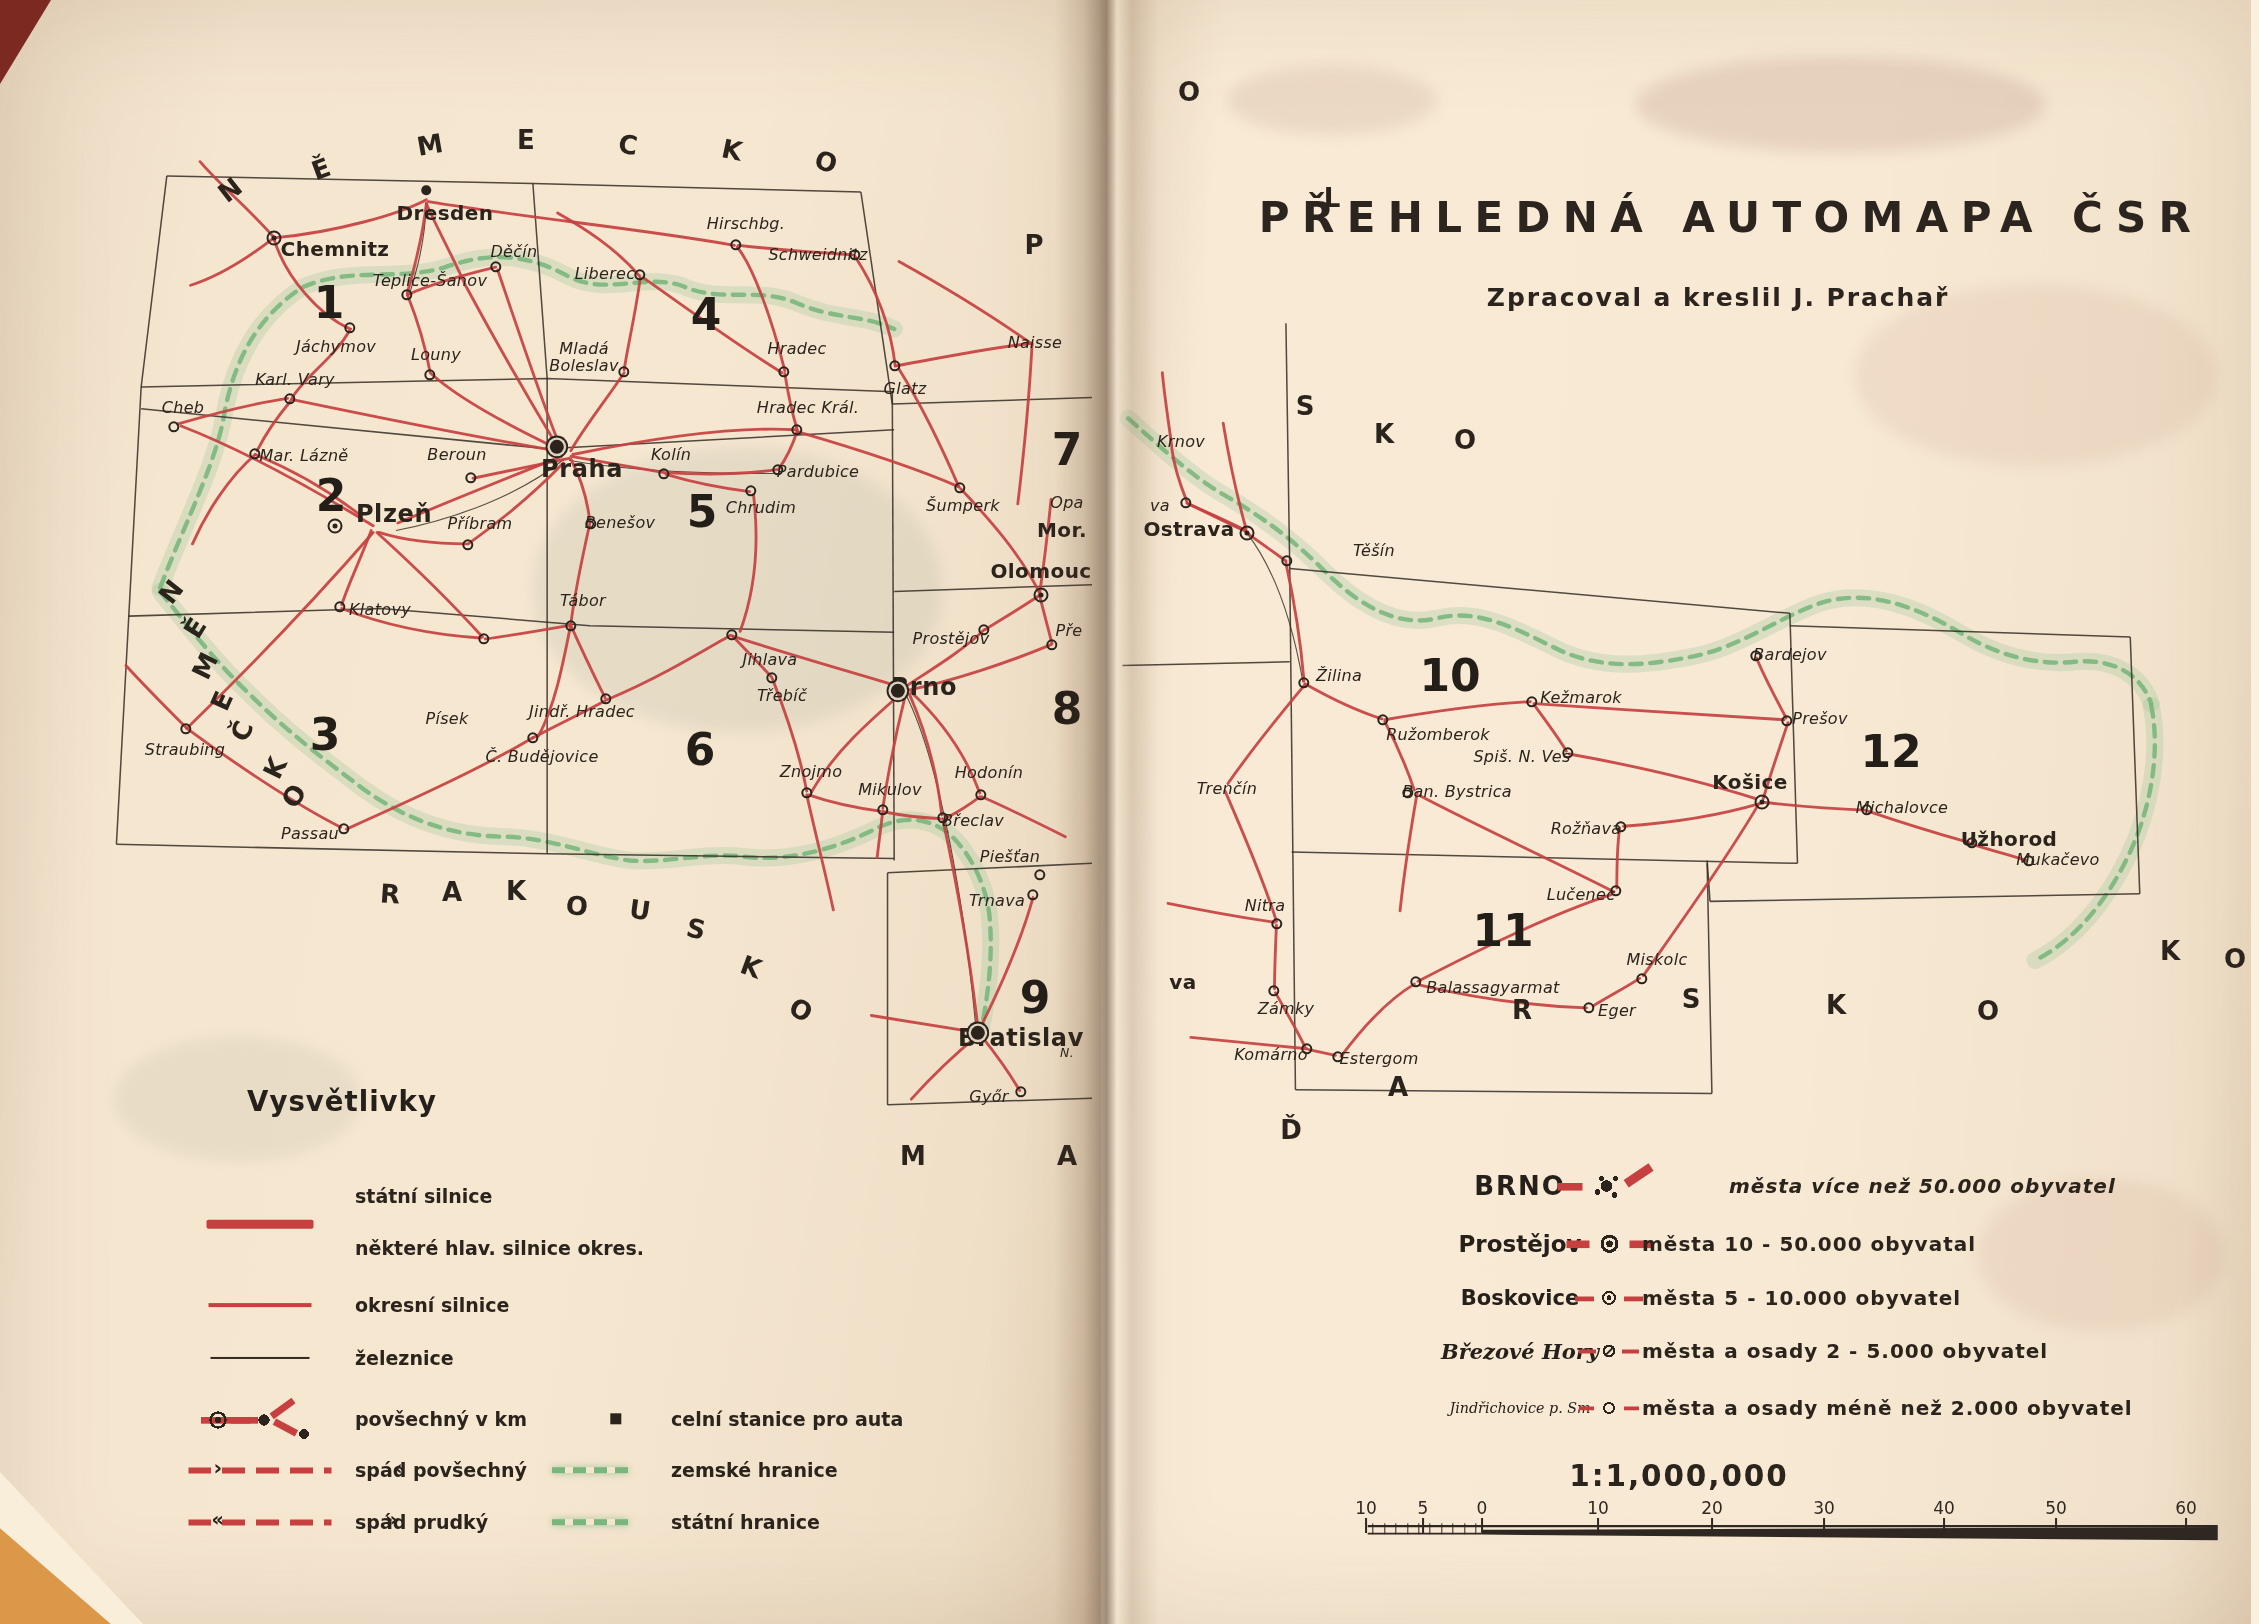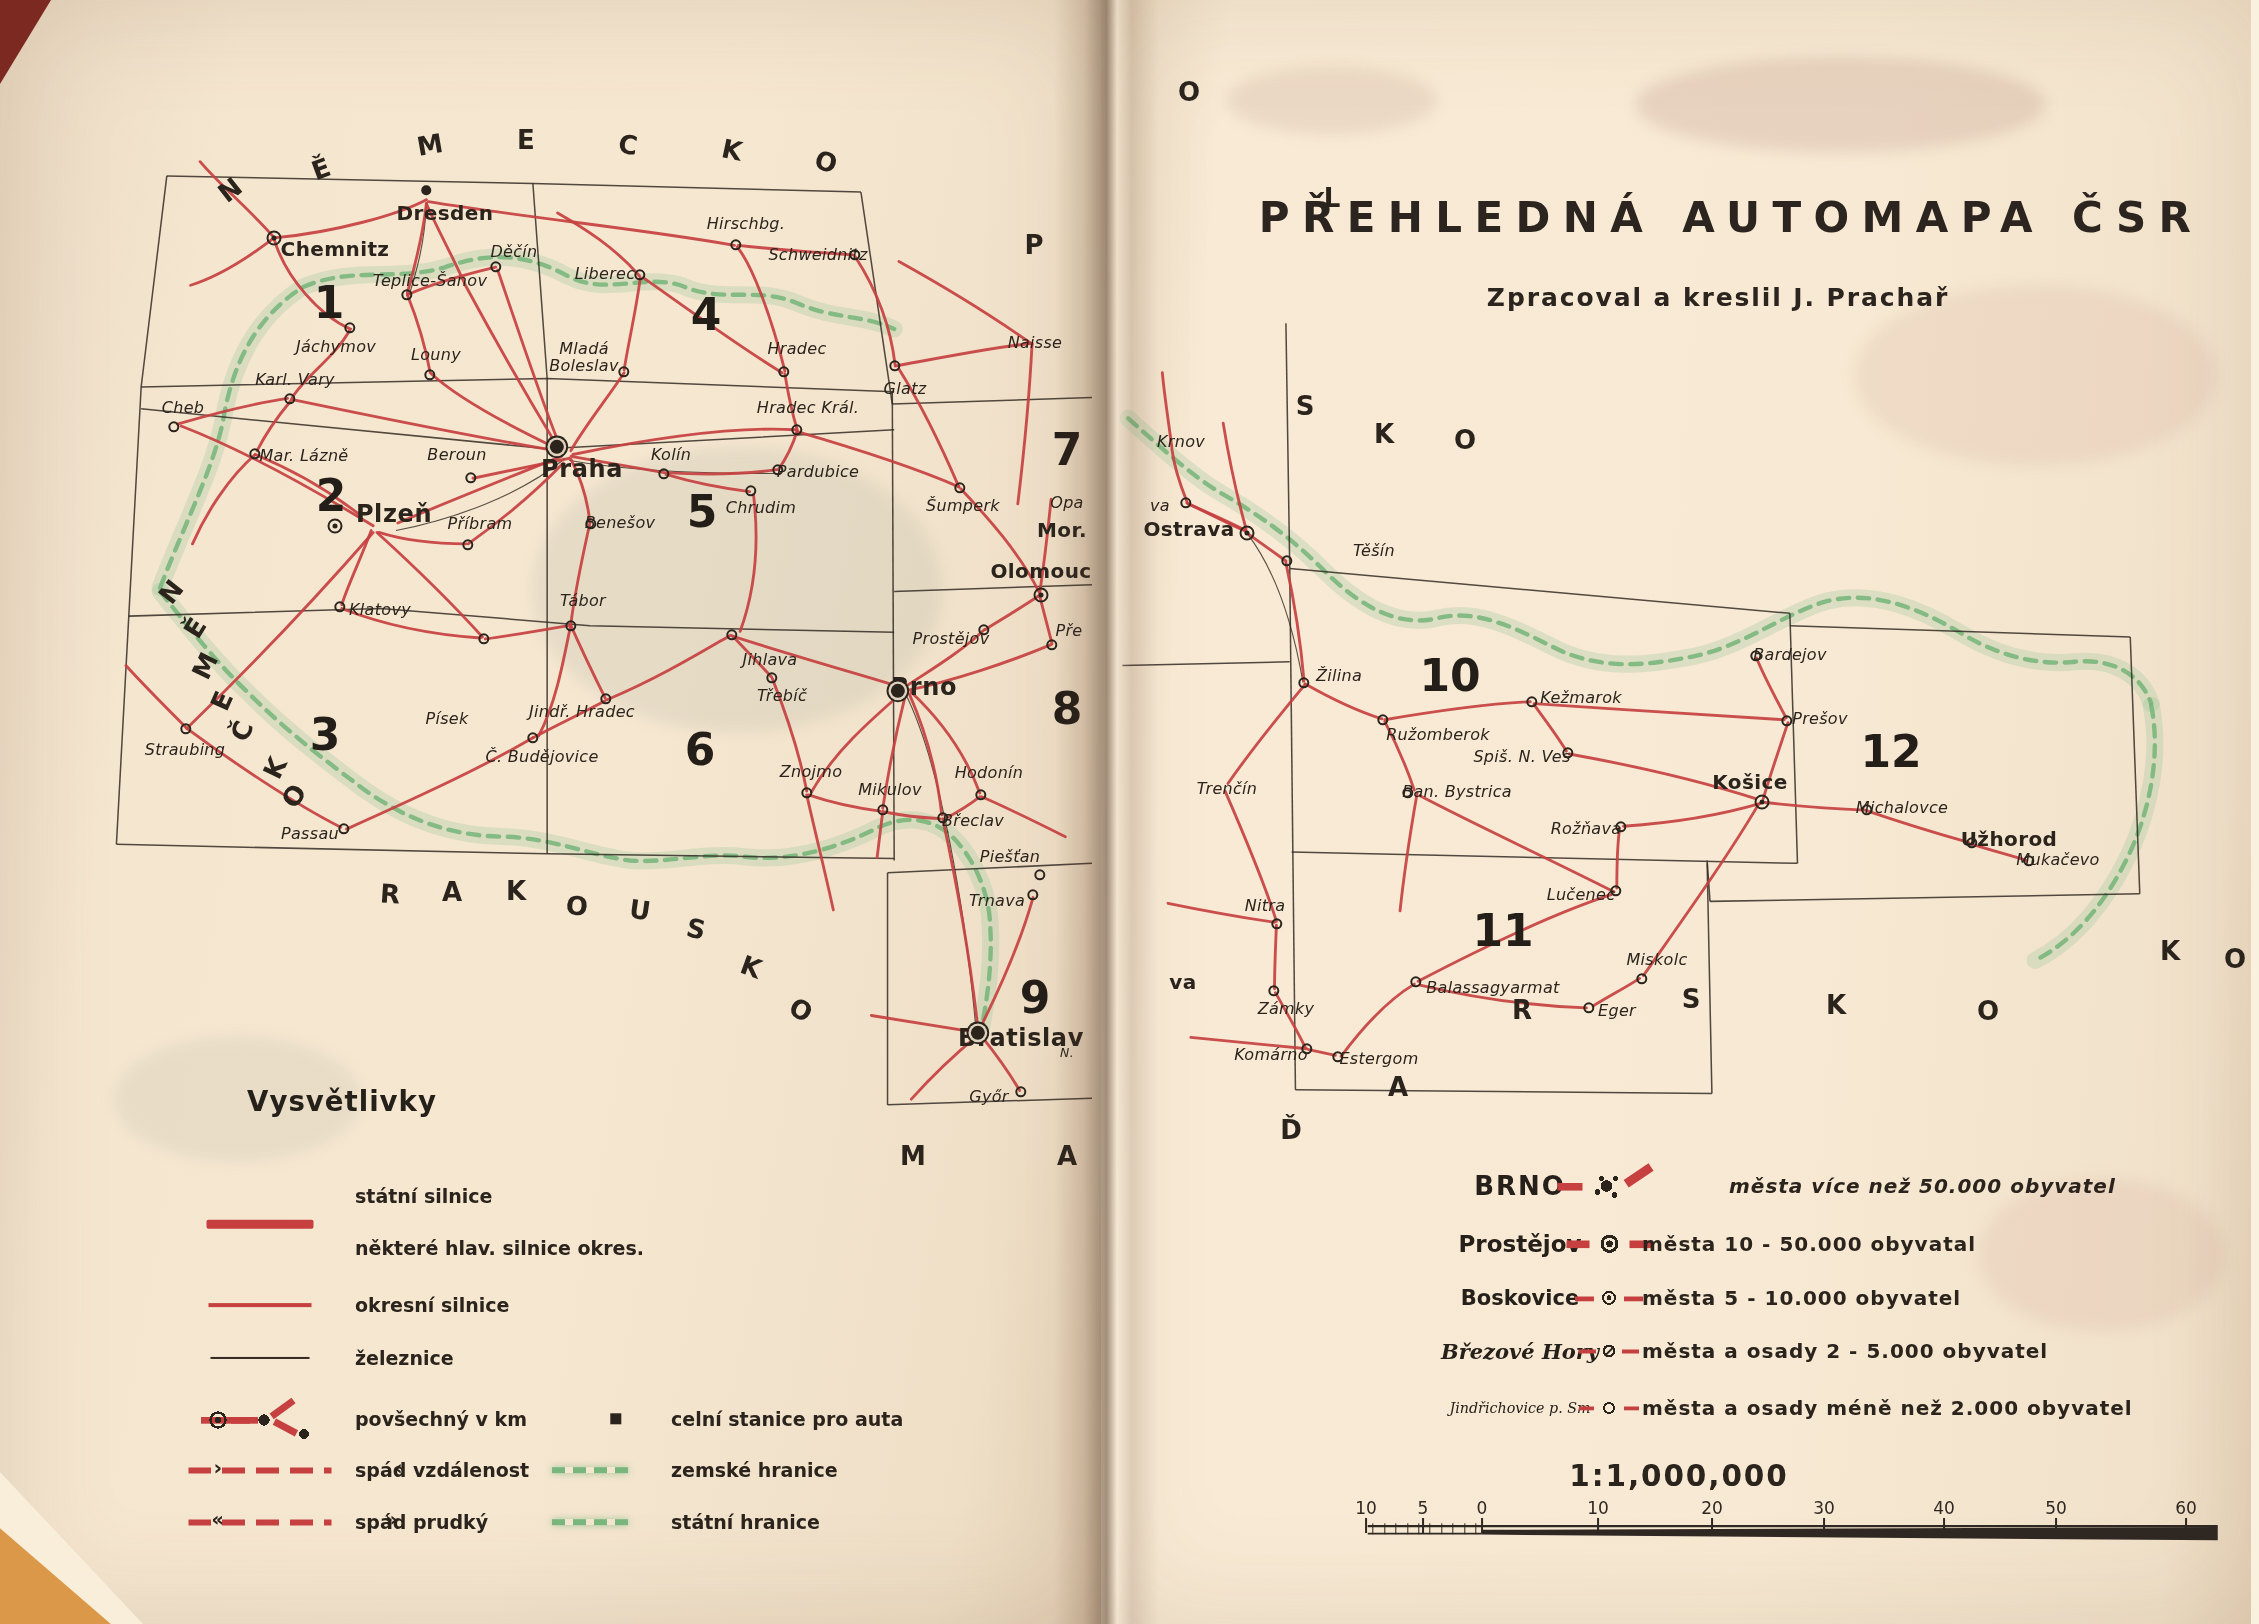--- a/index.html
+++ b/index.html
@@ -503,21 +503,21 @@
       <span class="lg-text ta-l" style="left: 355px; top: 1196px;">státní silnice</span>
       <span class="sym bar-thick" style="left: 260px; top: 1224px;"></span>
       <span class="lg-text ta-l" style="left: 355px; top: 1248px;">některé hlav. silnice okres.</span>
       <span class="sym bar-thin" style="left: 260px; top: 1305px;"></span>
       <span class="lg-text ta-l" style="left: 355px; top: 1305px;">okresní silnice</span>
       <span class="sym rail" style="left: 260px; top: 1358px;"></span>
       <span class="lg-text ta-l" style="left: 355px; top: 1358px;">železnice</span>
       <span class="sym distance" style="left: 260px; top: 1419px;"></span>
       <span class="lg-text ta-l" style="left: 355px; top: 1419px;">povšechný v km</span>
       <span class="sym grade-gentle" style="left: 260px; top: 1470px;"></span>
-      <span class="lg-text ta-l" style="left: 355px; top: 1470px;">spád vzdálenost</span>
+      <span class="lg-text ta-l" style="left: 355px; top: 1470px;">spád povšechný</span>
       <span class="sym grade-steep" style="left: 260px; top: 1522px;"></span>
       <span class="lg-text ta-l" style="left: 355px; top: 1522px;">spád prudký</span>
       <span class="sym customs" style="left: 616px; top: 1419px;"></span>
       <span class="lg-text ta-l" style="left: 671px; top: 1419px;">celní stanice pro auta</span>
       <span class="sym border-green" style="left: 590px; top: 1470px;"></span>
       <span class="lg-text ta-l" style="left: 671px; top: 1470px;">zemské hranice</span>
       <span class="sym border-green" style="left: 590px; top: 1522px;"></span>
       <span class="lg-text ta-l" style="left: 671px; top: 1522px;">státní hranice</span>
       <span class="ex ex-bold-lg" style="left: 1520px; top: 1186px;">BRNO</span>
       <span class="sym pop-50k" style="left: 1609px; top: 1186px;"></span>

